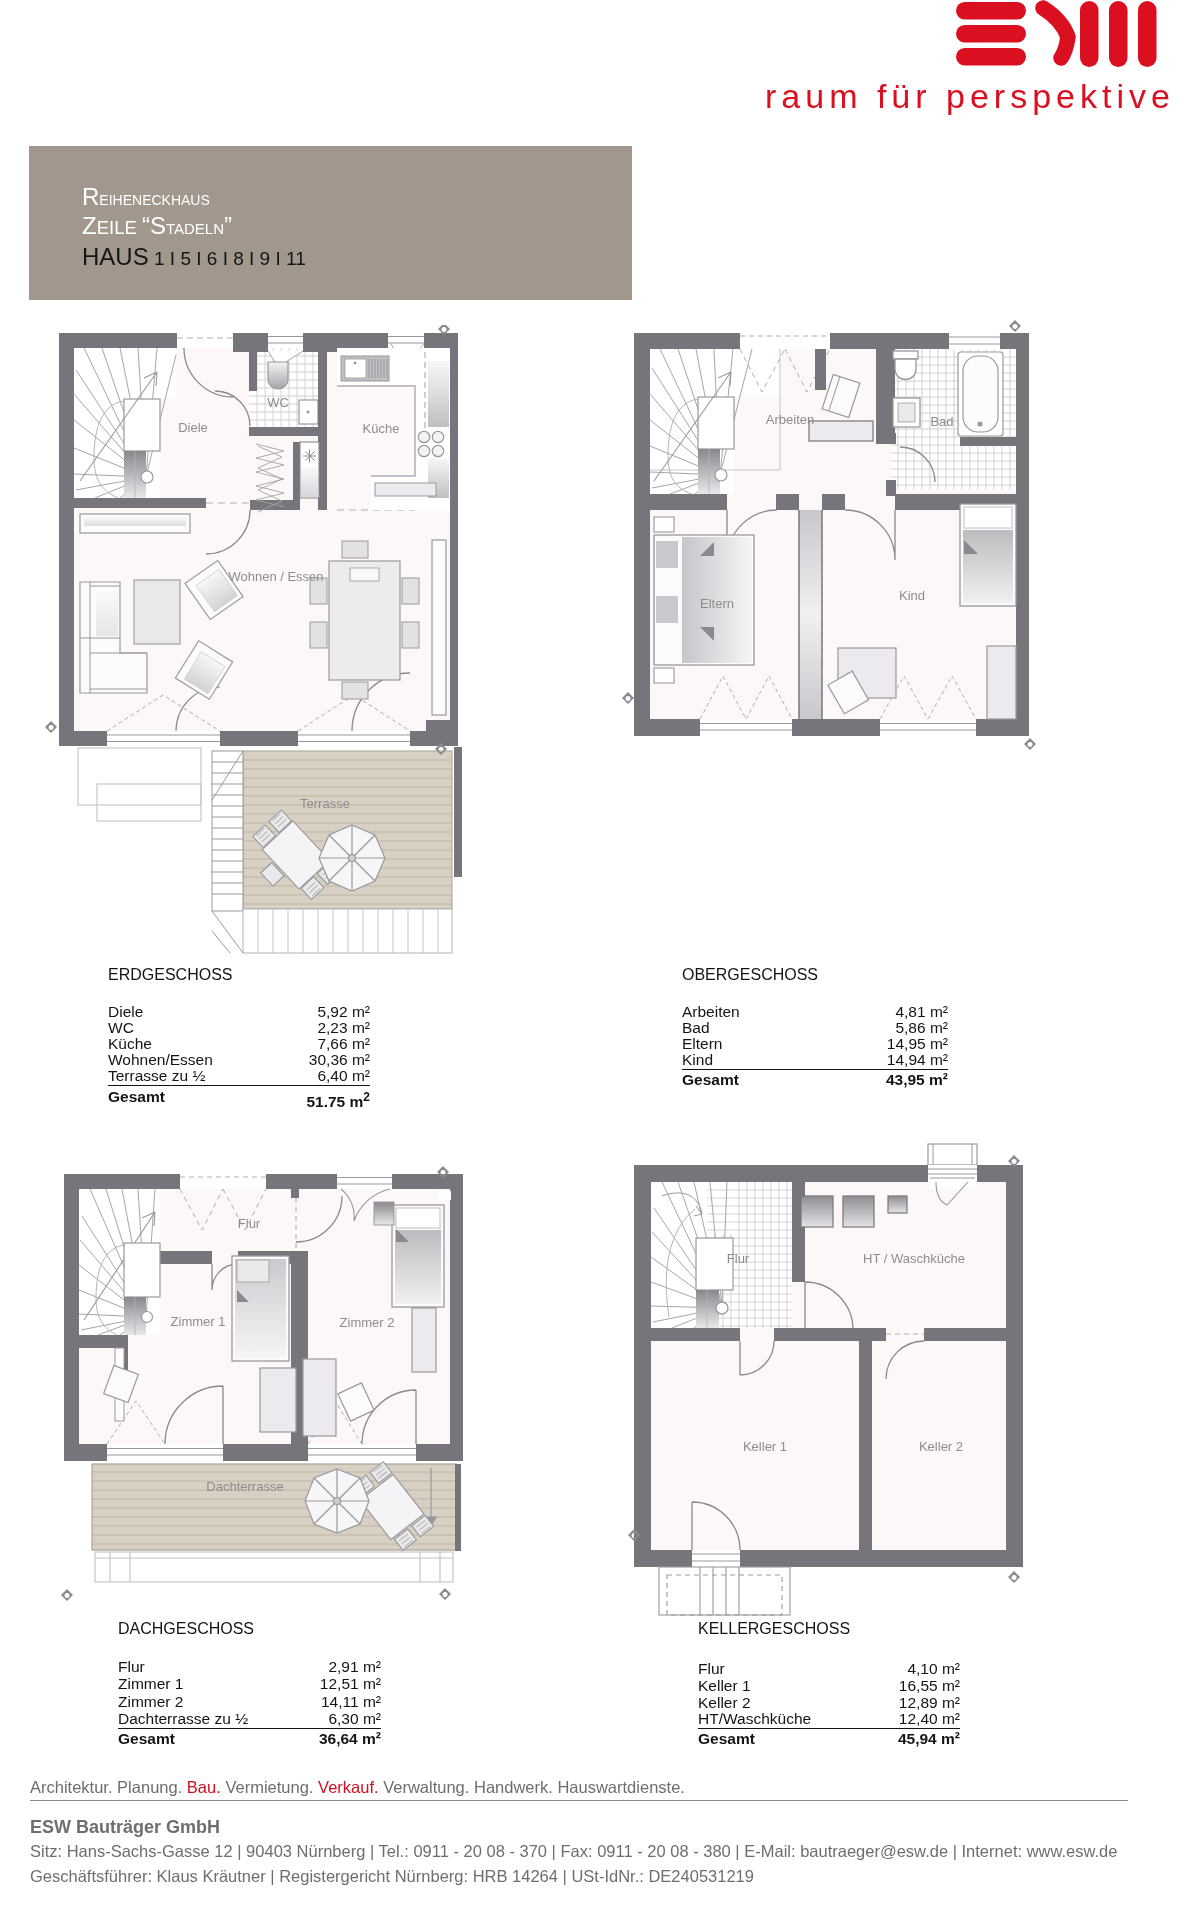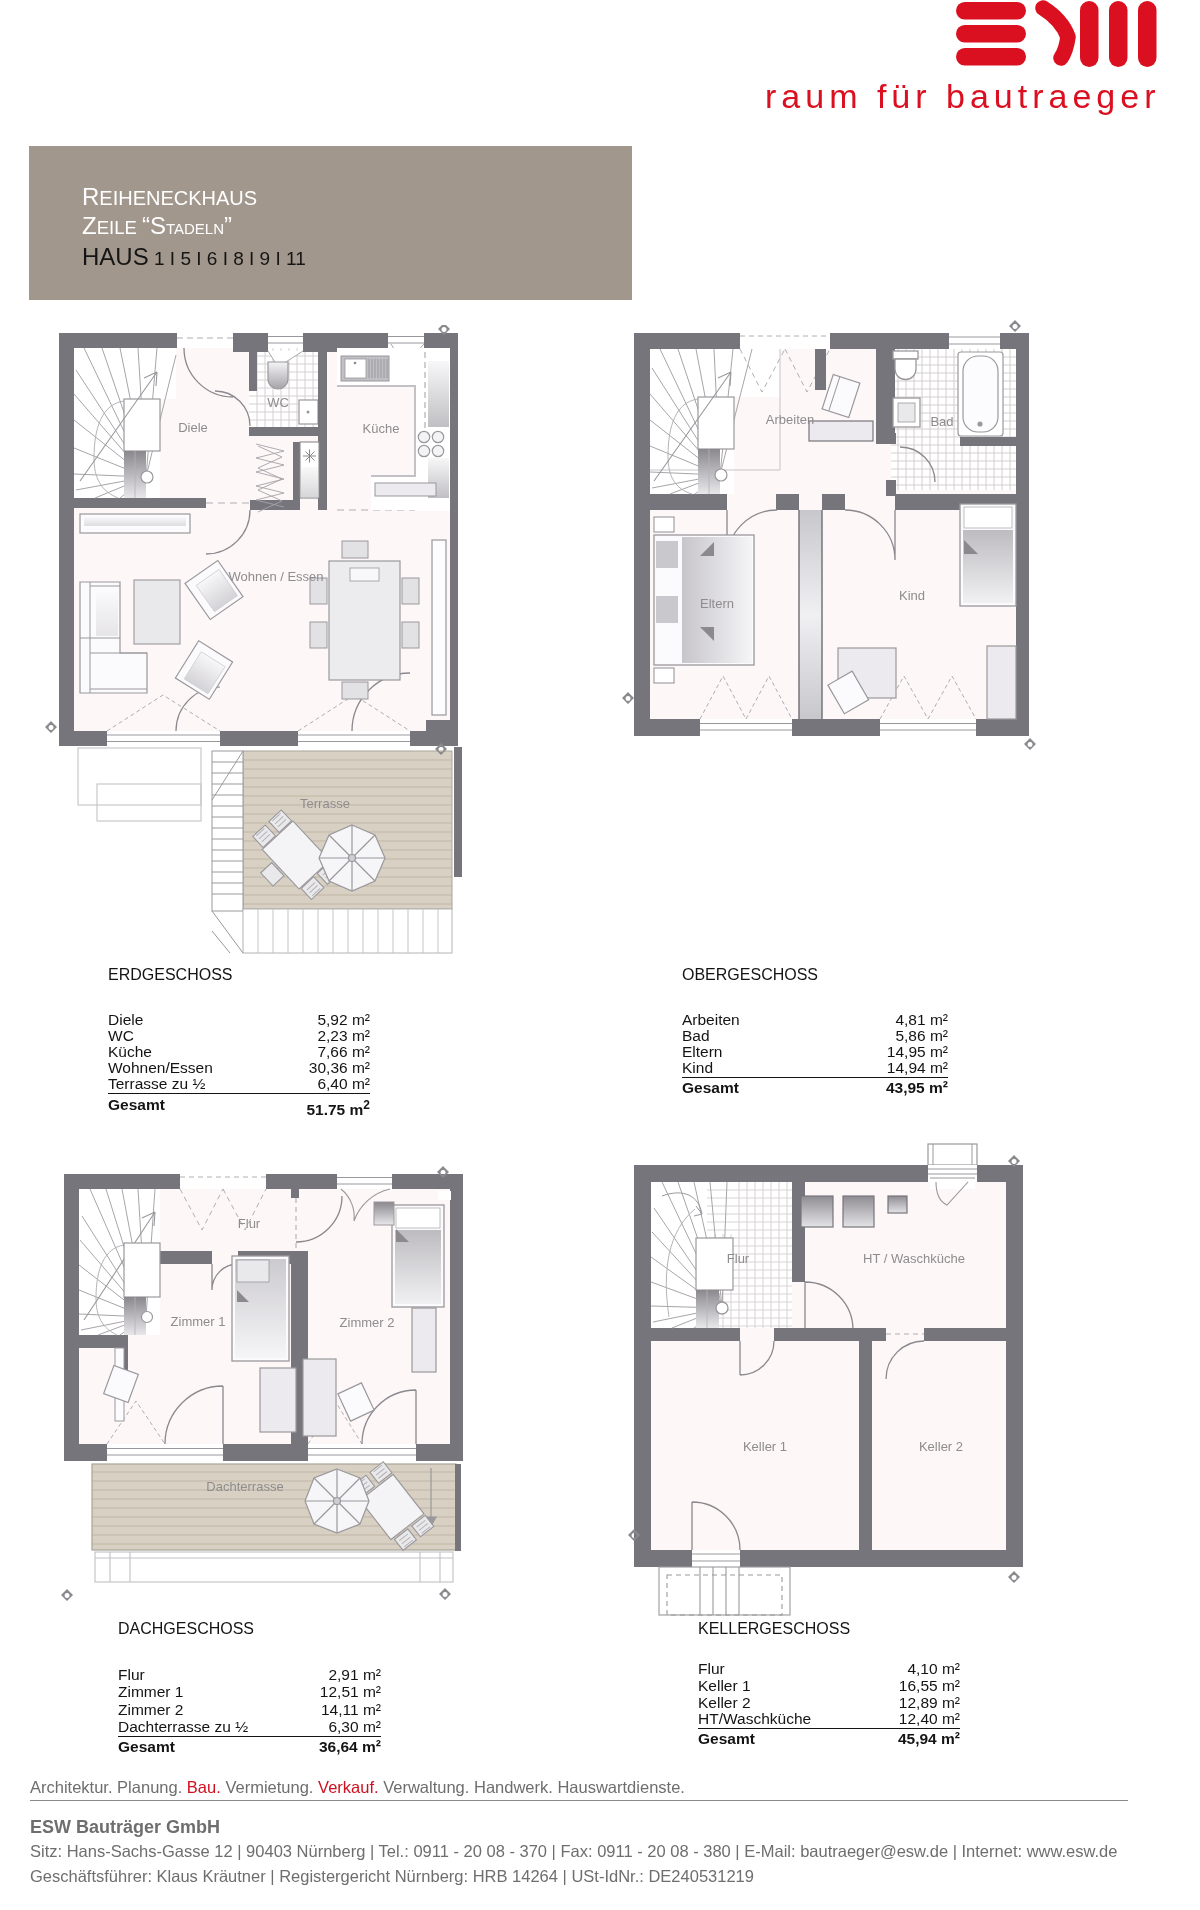--- a/index.html
+++ b/index.html
@@ -1,43 +1,43 @@
 <!DOCTYPE html>
 <html><head>
 <meta charset="utf-8">
 <style>
   html,body{margin:0;padding:0}
   .page{position:relative;width:1200px;height:1910px;background:#fff;font-family:"Liberation Sans",sans-serif;overflow:hidden}
   .abs{position:absolute}
   .rlabel{fill:#8e8c8e;font-family:"Liberation Sans",sans-serif;font-size:13px}
   .tbl{position:absolute;font-size:15.5px;color:#141414}
   .tbl .row{display:flex;justify-content:space-between;height:16px;line-height:16px}
-  .tbl .ttl{font-size:16px;margin-bottom:28px}
+  .tbl .ttl{font-size:16px;margin-bottom:20px}
 </style>
 </head>
 <body>
 <div class="page">
 
 <svg class="abs" style="left:950px;top:0px" width="212" height="70" viewBox="950 0 212 70">
   <g fill="#da0f20">
     <rect x="956" y="2" width="70" height="17.5" rx="8.7"></rect>
     <rect x="956" y="25" width="70" height="17.5" rx="8.7"></rect>
     <rect x="956" y="48" width="70" height="17.5" rx="8.7"></rect>
     <path d="M 1043 8 Q 1062 20 1068 37 Q 1066 51 1061 58" fill="none" stroke="#da0f20" stroke-width="15.5" stroke-linecap="round" stroke-linejoin="round"></path>
     <rect x="1080" y="1" width="18.5" height="66" rx="9.2"></rect>
     <rect x="1109" y="1" width="18.5" height="66" rx="9.2"></rect>
     <rect x="1138" y="1" width="18.5" height="66" rx="9.2"></rect>
   </g>
 </svg>
 
-<div class="abs" style="left:765px;top:77px;width:402px;color:#da0f20;font-size:34px;letter-spacing:5px;white-space:nowrap">raum für bautraeger</div>
+<div class="abs" style="left:765px;top:77px;width:402px;color:#da0f20;font-size:34px;letter-spacing:5px;white-space:nowrap">raum für perspektive</div>
 
 <div class="abs" style="left:29px;top:146px;width:603px;height:154px;background:#a2978c"></div>
 
-<div class="abs" style="left:82px;top:183px;color:#fff;font-size:24px"><span>R</span><span style="font-size:20px">EIHENECKHAUS</span></div>
+<div class="abs" style="left:82px;top:183px;color:#fff;font-size:24px"><span>R</span><span style="font-size:14px">EIHENECKHAUS</span></div>
 
 <div class="abs" style="left:82px;top:212px;color:#fff;font-size:24px"><span>Z</span><span style="font-size:18.5px">EILE&nbsp;</span><span>“S</span><span style="font-size:15px">TADELN</span><span>”</span></div>
 
 <div class="abs" style="left:82px;top:243px;color:#151515;font-size:24px"><span>H</span><span style="font-size:24px">AUS</span><span style="font-size:19px"> 1 I 5 I 6 I 8 I 9 I 11</span></div>
 
 <div class="tbl" style="left:108px;top:966px;width:262px">
   <div class="ttl">ERDGESCHOSS</div>
   <div class="row">
         <span>Diele</span>
         <span>5,92 m²</span>

